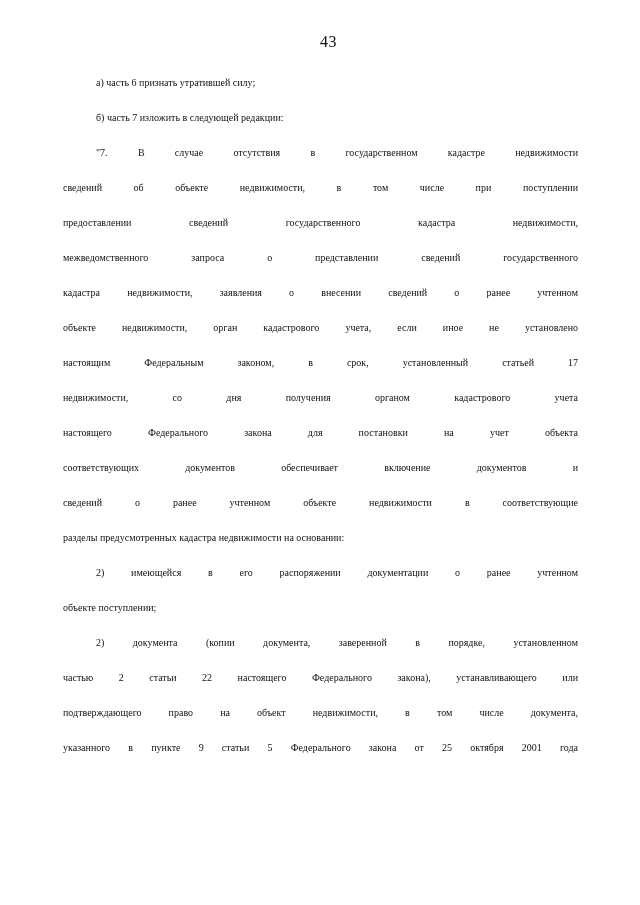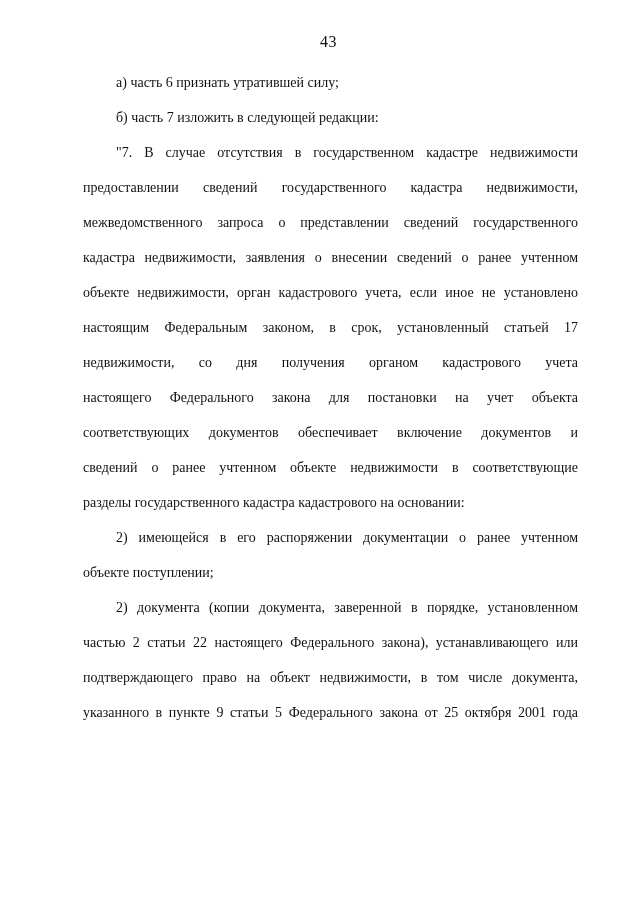--- a/index.html
+++ b/index.html
@@ -25,55 +25,55 @@
     font-size: 16px;
     letter-spacing: 0.5px;
   }
   .content {
     position: absolute;
     top: 65px;
     left: 63px;
     width: 515px;
   }
   .line {
-    font-size: 14px;
+    font-size: 10px;
     line-height: 35px;
     height: 35px;
     text-align: justify;
     text-align-last: justify;
     white-space: normal;
     overflow: hidden;
-    margin-left: 20px;
   }
   .line.endline {
     text-align-last: left;
   }
   .line.indent {
     text-indent: 33px;
   }
 </style>
 </head>
 <body>
 
 <div class="page">
   <div class="page-number">43</div>
   <div class="content">
     <div class="line indent endline">а) часть 6 признать утратившей силу;</div>
     <div class="line indent endline">б) часть 7 изложить в следующей редакции:</div>
     <div class="line indent">"7. В случае отсутствия в государственном кадастре недвижимости</div>
+    <div class="line">сведений об объекте недвижимости, в том числе при поступлении</div>
     <div class="line">предоставлении сведений государственного кадастра недвижимости,</div>
     <div class="line">межведомственного запроса о представлении сведений государственного</div>
     <div class="line">кадастра недвижимости, заявления о внесении сведений о ранее учтенном</div>
     <div class="line">объекте недвижимости, орган кадастрового учета, если иное не установлено</div>
     <div class="line">настоящим Федеральным законом, в срок, установленный статьей 17</div>
     <div class="line">недвижимости, со дня получения органом кадастрового учета</div>
     <div class="line">настоящего Федерального закона для постановки на учет объекта</div>
     <div class="line">соответствующих документов обеспечивает включение документов и</div>
     <div class="line">сведений о ранее учтенном объекте недвижимости в соответствующие</div>
-    <div class="line endline">разделы государственного кадастра кадастрового на основании:</div>
+    <div class="line endline">разделы предусмотренных кадастра недвижимости на основании:</div>
     <div class="line indent">2) имеющейся в его распоряжении документации о ранее учтенном</div>
     <div class="line endline">объекте поступлении;</div>
     <div class="line indent">2) документа (копии документа, заверенной в порядке, установленном</div>
     <div class="line">частью 2 статьи 22 настоящего Федерального закона), устанавливающего или</div>
     <div class="line">подтверждающего право на объект недвижимости, в том числе документа,</div>
     <div class="line">указанного в пункте 9 статьи 5 Федерального закона от 25 октября 2001 года</div>
   </div>
 </div>
 
 </body></html>

